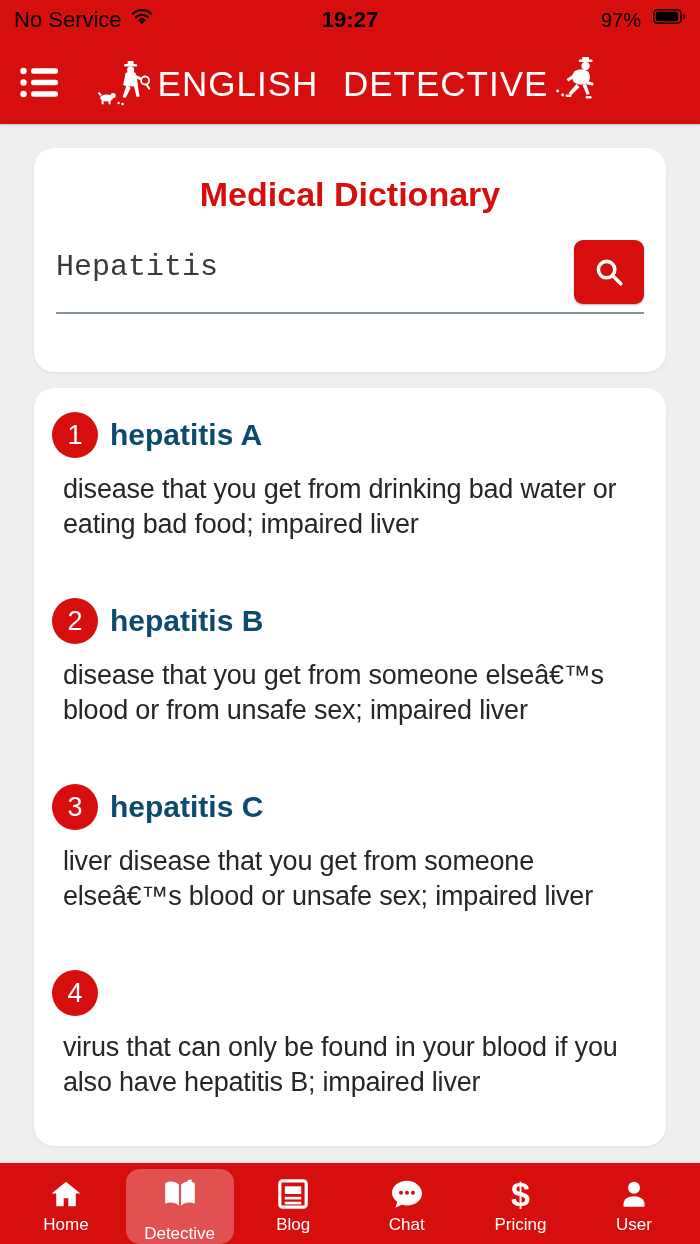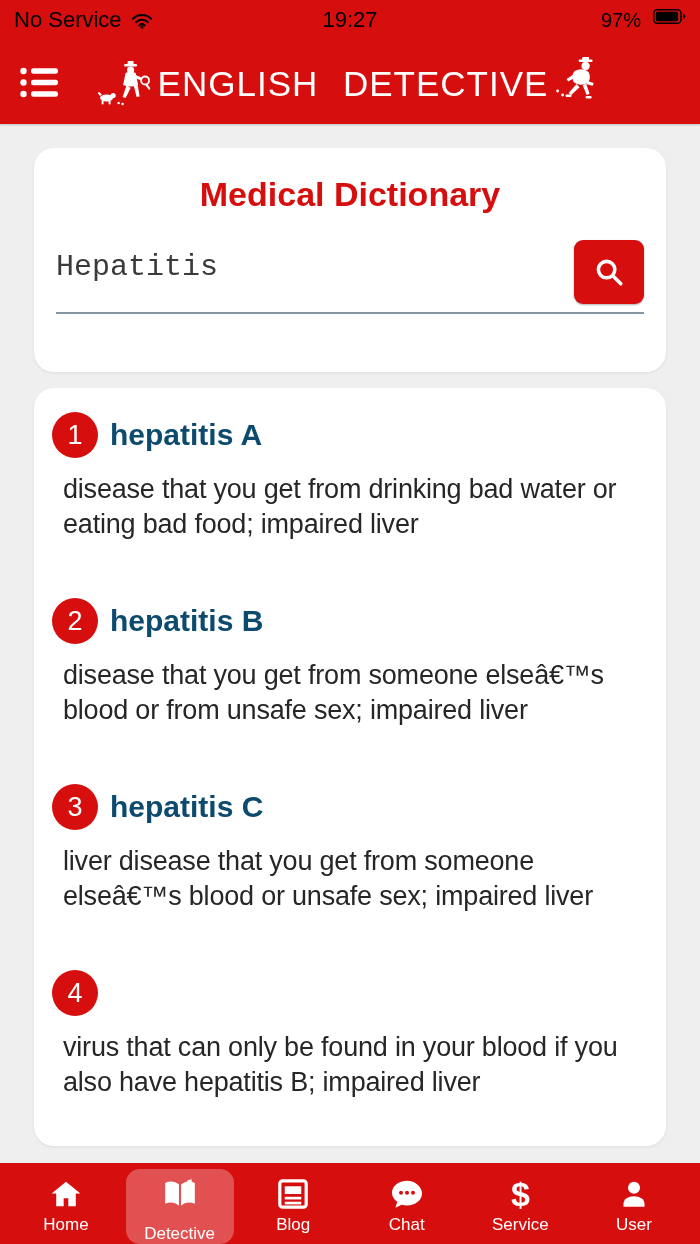--- a/index.html
+++ b/index.html
@@ -16,24 +16,24 @@
     font-family:"Liberation Sans",sans-serif;
     position:relative;overflow:hidden;
   }
   
   .top-red{background:var(--red);box-shadow:0 1px 2px rgba(0,0,0,.2);}
   .status-bar{
     height:40px;position:relative;
     display:flex;align-items:center;justify-content:space-between;
     padding:0 14px;color:#000;font-size:22px;
   }
-  .sb-left{display:flex;align-items:center;gap:9px;}
+  .sb-left{display:flex;align-items:flex-start;gap:9px;}
   .sb-time{
     position:absolute;left:0;right:0;text-align:center;
-    font-weight:400;font-size:22px;pointer-events:none;
+    font-weight:700;font-size:22px;pointer-events:none;
   }
   .sb-right{display:flex;align-items:flex-start;gap:12px;font-size:20px;}
   .app-bar{height:84px;position:relative;display:flex;align-items:center;}
   .menu-btn{
     margin-left:20px;background:none;border:none;padding:0;cursor:pointer;
     display:flex;align-items:center;
   }
   .logo{
     position:absolute;left:50%;transform:translateX(-50%);
     display:flex;align-items:flex-end;gap:4px;color:#fff;
@@ -277,21 +277,21 @@
         <circle cx="20.4" cy="12.3" r="1.8" fill="#d60e0e"></circle>
       </svg>
     </span>
     <span class="tlabel">Chat</span>
   </div>
 
   <div class="tab">
     <span class="ticon">
         <span class="dollar">$</span>
       </span>
-    <span class="tlabel">Service</span>
+    <span class="tlabel">Pricing</span>
   </div>
 
   <div class="tab">
     <span class="ticon">
       <svg width="30" height="30" viewBox="0 0 28 28">
         <circle cx="14" cy="8.2" r="5.6" fill="#fff"></circle>
         <path d="M4.2 26 v-2.6 c0 -4.6 4.4 -7.2 9.8 -7.2 s9.8 2.6 9.8 7.2 V26 Z" fill="#fff"></path>
       </svg>
     </span>
     <span class="tlabel">User</span>

